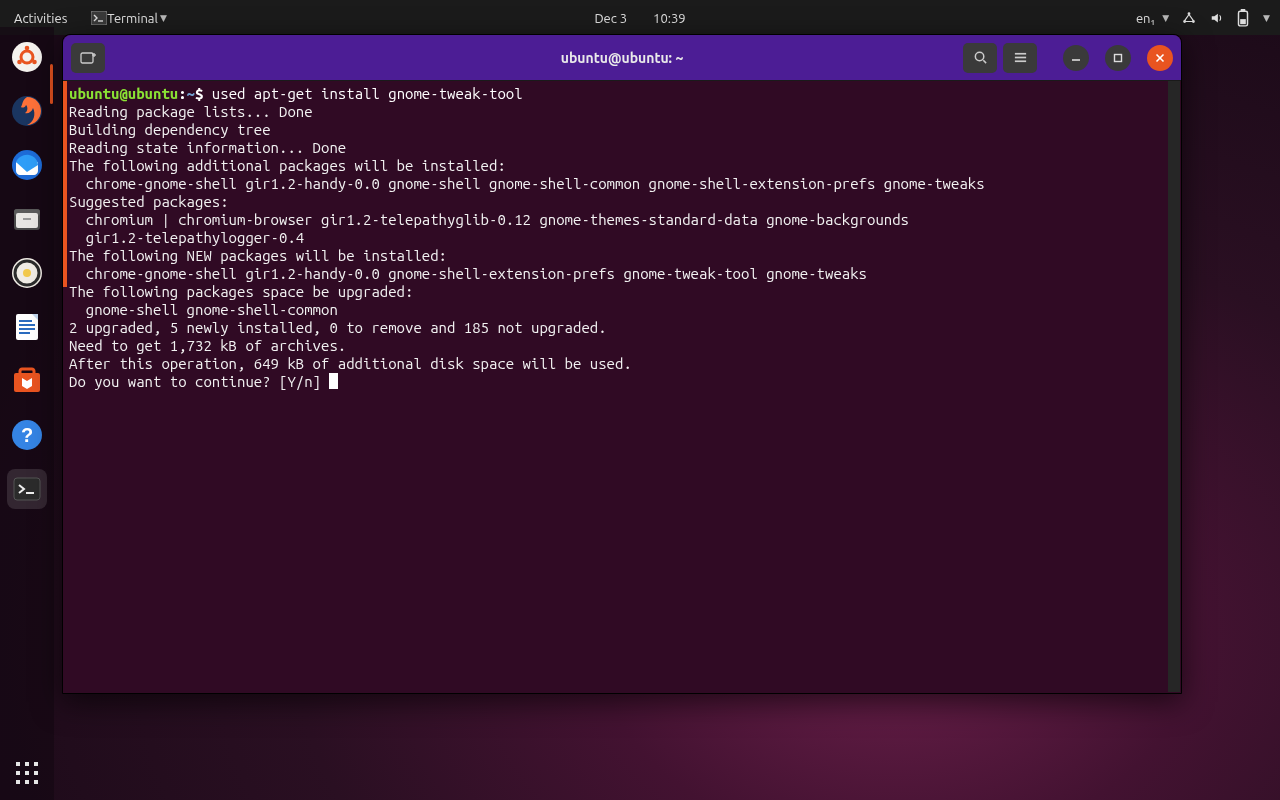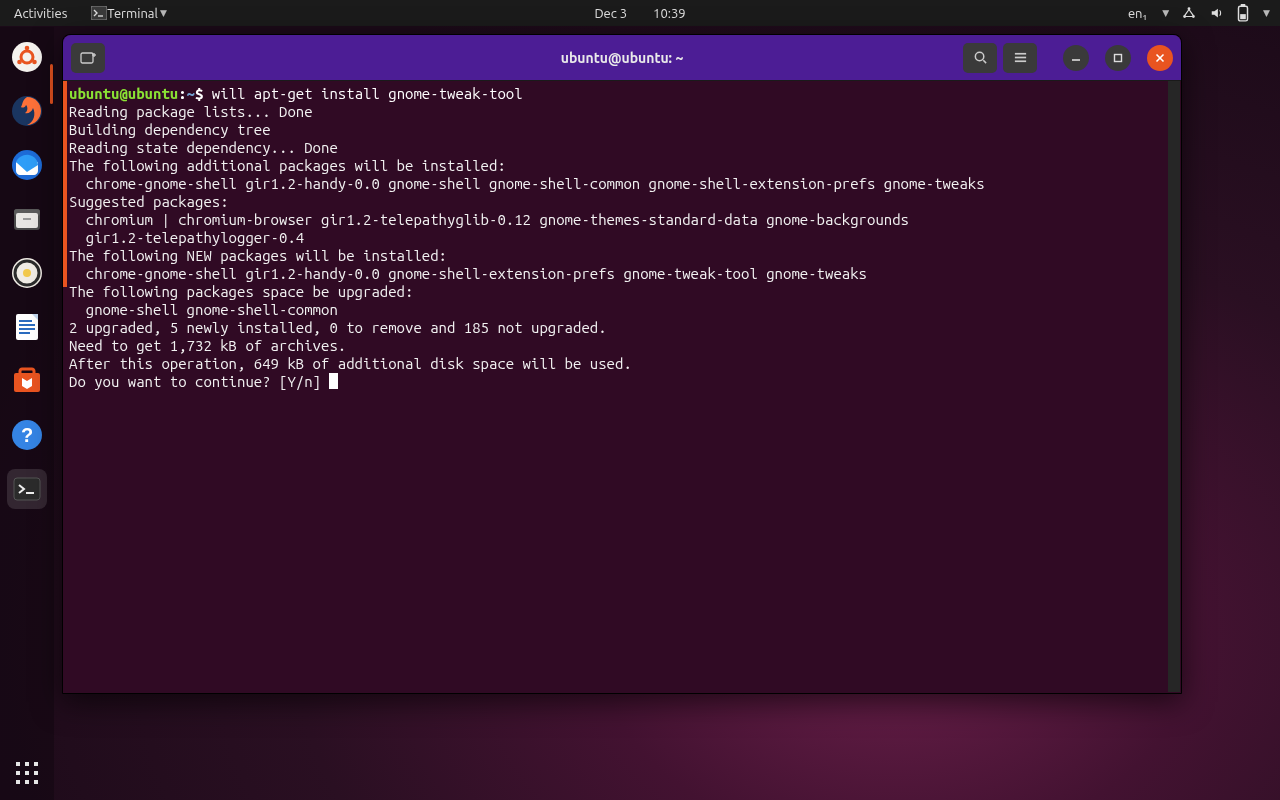--- a/index.html
+++ b/index.html
@@ -5,30 +5,30 @@
   * { margin: 0; padding: 0; box-sizing: border-box; }
   html, body { width: 1280px; height: 800px; overflow: hidden; font-family: "Ubuntu", "DejaVu Sans", sans-serif; }
   body {
     background: radial-gradient(ellipse 1000px 700px at 70% 80%, #6a1f4a 0%, #431231 30%, #2a0f22 60%, #1b0a18 100%);
     position: relative;
     color: #e6e6e6;
   }
 
   
   .top-panel {
-    position: absolute; top: 0; left: 0; right: 0; height: 26px;
+    position: absolute; top: 0; left: 0; right: 0; height: 35px;
     background: #1b1b1b; display: flex; align-items: center;
     font-size: 13px; color: #e0e0e0;
   }
   .top-panel .activities { padding: 0 14px; cursor: pointer; }
   .top-panel .appmenu { display: flex; align-items: center; padding: 0 10px; cursor: pointer;}
   .top-panel .appmenu .term-icon { display:inline-flex; }
   .top-panel .center { position:absolute; left:50%; transform:translateX(-50%); display:flex; gap:26px; cursor:pointer;}
   .top-panel .right { margin-left: auto; display:flex; align-items:center; gap:12px; padding-right:10px;}
-  .top-panel .right > * { cursor:pointer; display:flex; align-items:center; gap:13px;}
+  .top-panel .right > * { cursor:pointer; display:flex; align-items:center; gap:5px;}
   .chev-down { font-size:9px; opacity:.8; margin-left:2px;}
 
   
   .dock {
     position: absolute; top: 27px; left: 0; bottom: 0; width: 54px;
     background: rgba(20, 8, 18, 0.65);
     display: flex; flex-direction: column; align-items: center; padding-top: 10px; gap: 14px;
   }
   .dock .tile { width: 40px; height: 40px; border-radius: 8px; display:flex; align-items:center; justify-content:center; cursor:pointer; }
   .dock .active-tile { background: rgba(255,255,255,0.12); }
@@ -258,24 +258,24 @@
     <div class="win-btn close">
       <svg width="10" height="10" viewBox="0 0 10 10">
           <line x1="1.5" y1="1.5" x2="8.5" y2="8.5" stroke="#fff" stroke-width="1.6"></line>
           <line x1="8.5" y1="1.5" x2="1.5" y2="8.5" stroke="#fff" stroke-width="1.6"></line>
         </svg>
     </div>
   </div>
 
   <div class="orange-strip"></div>
 
-  <pre class="term"><span class="prompt-user">ubuntu@ubuntu</span><span class="prompt-sep">:</span><span class="prompt-path">~</span><span class="prompt-sep">$</span> <span class="cmd">will apt-get install gnome-tweak-tool</span>
+  <pre class="term"><span class="prompt-user">ubuntu@ubuntu</span><span class="prompt-sep">:</span><span class="prompt-path">~</span><span class="prompt-sep">$</span> <span class="cmd">used apt-get install gnome-tweak-tool</span>
 <span>Reading package lists... Done</span>
 <span>Building dependency tree</span>
-<span>Reading state dependency... Done</span>
+<span>Reading state information... Done</span>
 <span>The following additional packages will be installed:</span>
 <span>  chrome-gnome-shell gir1.2-handy-0.0 gnome-shell gnome-shell-common gnome-shell-extension-prefs gnome-tweaks</span>
 <span>Suggested packages:</span>
 <span>  chromium | chromium-browser gir1.2-telepathyglib-0.12 gnome-themes-standard-data gnome-backgrounds</span>
 <span>  gir1.2-telepathylogger-0.4</span>
 <span>The following NEW packages will be installed:</span>
 <span>  chrome-gnome-shell gir1.2-handy-0.0 gnome-shell-extension-prefs gnome-tweak-tool gnome-tweaks</span>
 <span>The following packages space be upgraded:</span>
 <span>  gnome-shell gnome-shell-common</span>
 <span>2 upgraded, 5 newly installed, 0 to remove and 185 not upgraded.</span>

